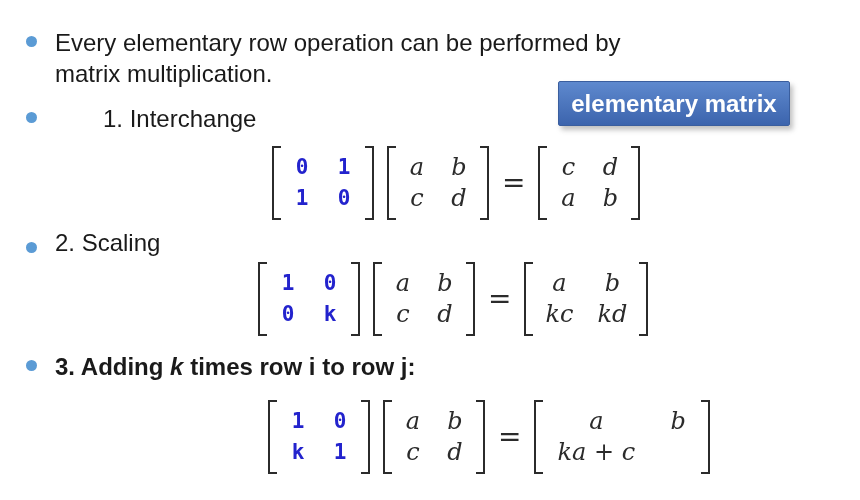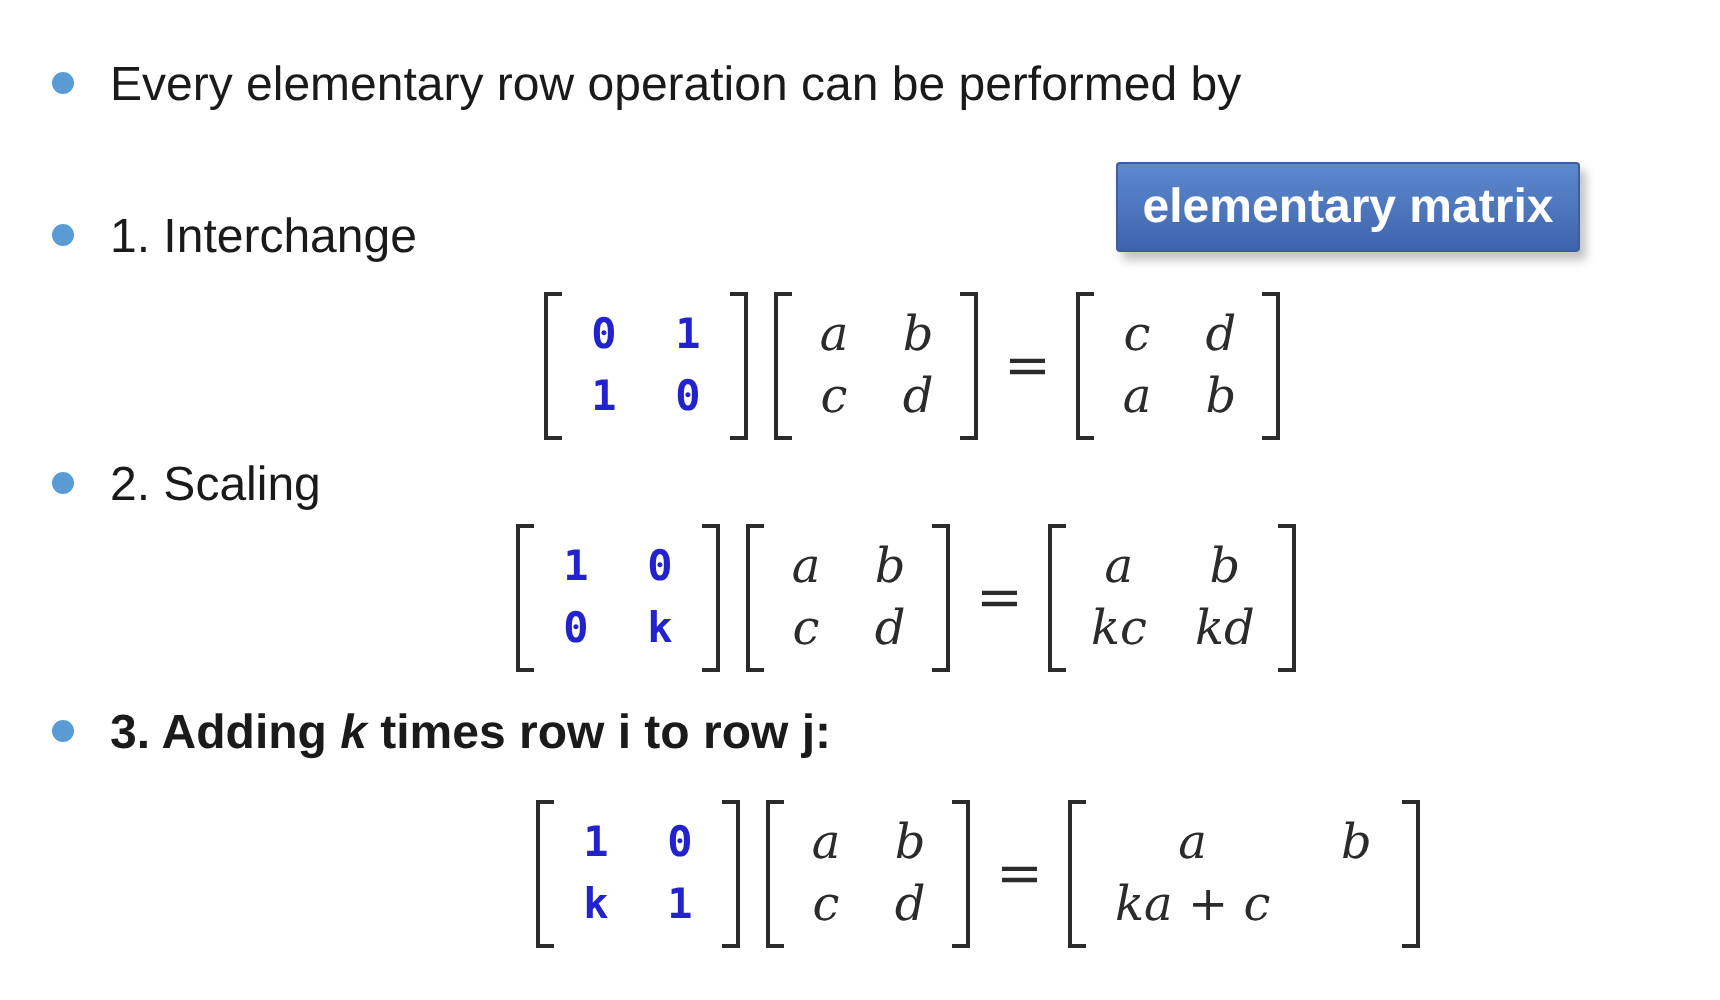--- a/index.html
+++ b/index.html
@@ -115,33 +115,34 @@
     font-size:28px;
     color:var(--math-black);
     padding-bottom:2px;
   }
   
   #eq1{left:272px;top:146px;}
   #eq2{left:258px;top:262px;}
   #eq3{left:268px;top:400px;}
   
   #b1{left:26px;top:27px;width:700px;}
-  #b2{left:26px;top:103px;}
-  #b3{left:26px;top:227px;}
+  #b2{left:26px;top:103px;gap:48px;}
+  #b3{left:26px;top:227px;align-items:center;}
   #b4{left:26px;top:351px;font-weight:bold;}
 </style>
 </head>
 <body>
 
 <div class="slide">
 
   <div class="bullet-row" id="b1">
     <span class="dot"></span>
     <div class="btext">
       <div>Every elementary row operation can be performed by</div>
+      <div>matrix multiplication.</div>
     </div>
   </div>
 
   <div class="bullet-row" id="b2">
     <span class="dot"></span>
     <div class="btext">1. Interchange</div>
   </div>
 
   <div class="callout">
     <span>elementary matrix</span>

